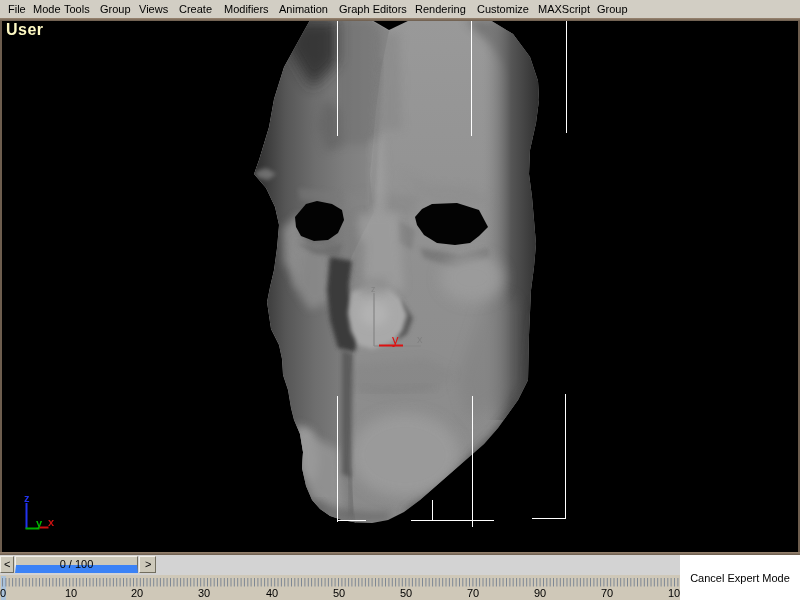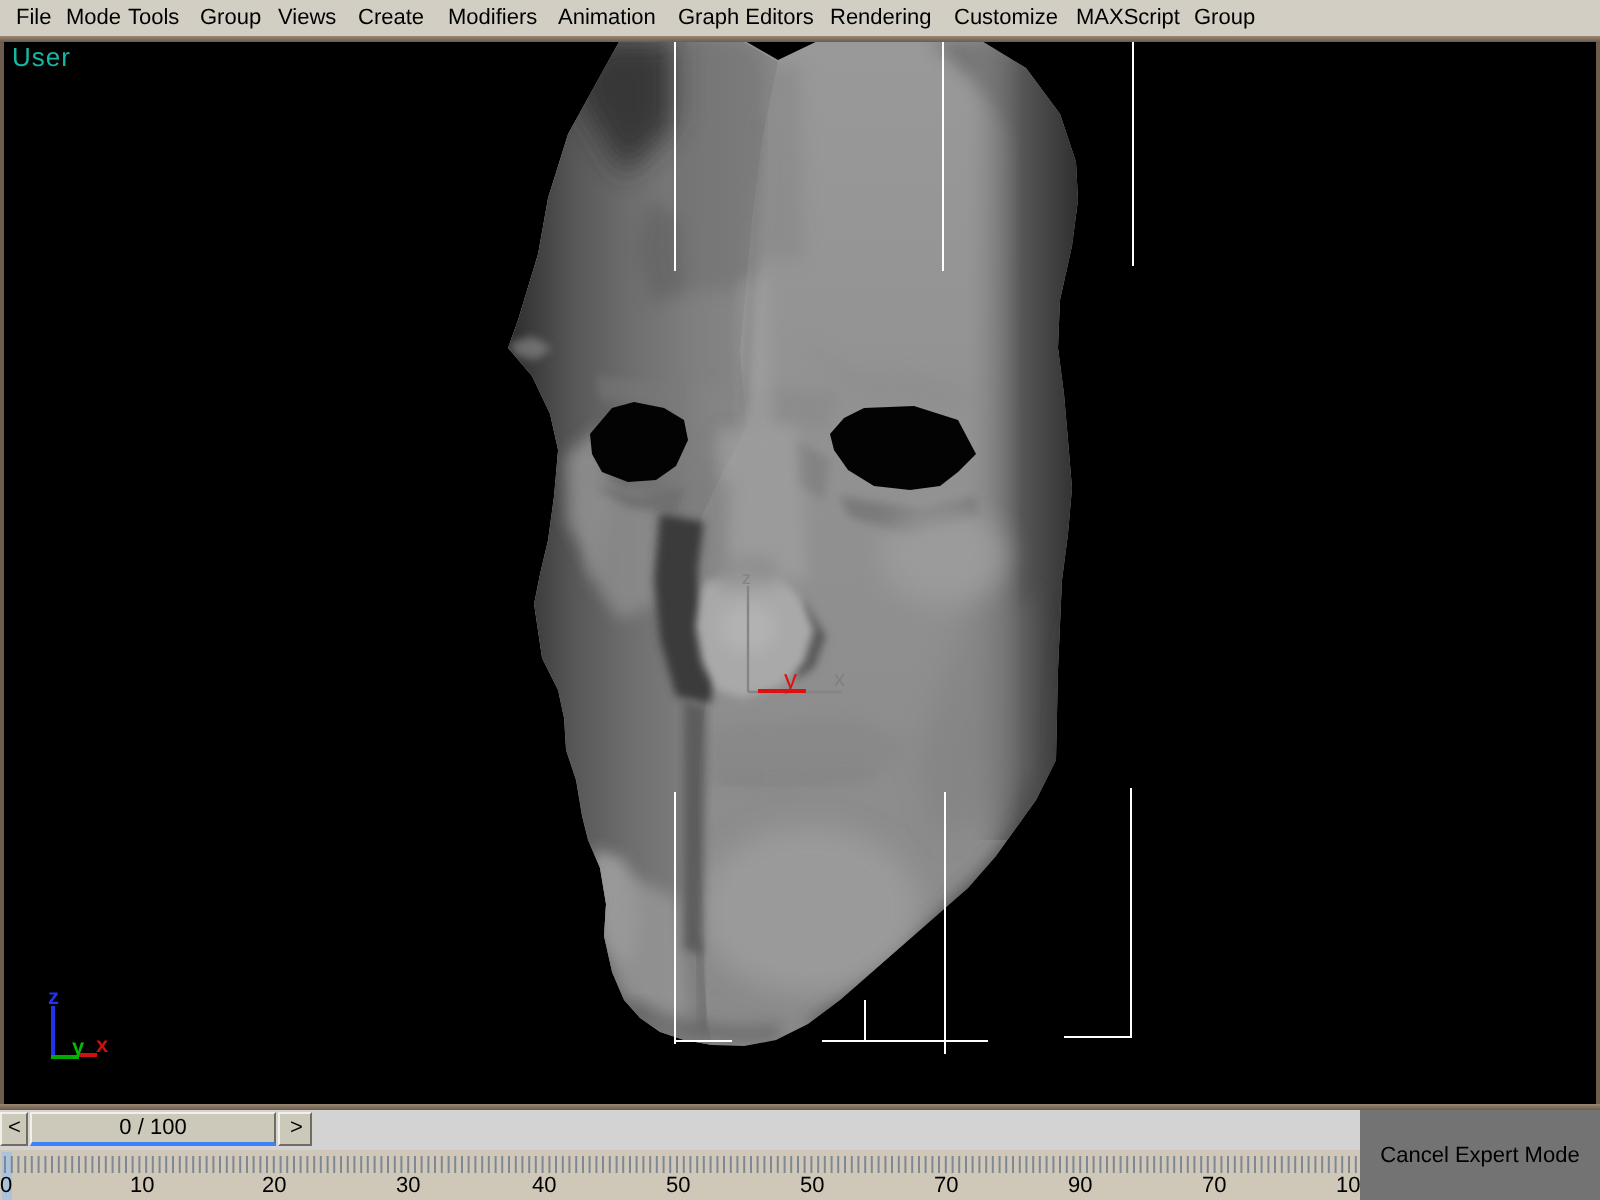--- a/index.html
+++ b/index.html
@@ -6,36 +6,36 @@
     font-family:"Liberation Sans",sans-serif;}
   #page{position:absolute;left:0;top:0;width:800px;height:600px;}
   
   #menubar{position:absolute;left:0;top:0;width:800px;height:18px;background:#d2cec4;z-index:30;padding-left:15px;}
   #menubar span{position:absolute;top:3px;font-size:11px;color:#000;white-space:pre;}
   #topline{position:absolute;left:0;top:18px;width:800px;height:2.5px;z-index:30;
     background:linear-gradient(#9a8672,#6b5c4d);}
   
   #vpleft{position:absolute;left:0;top:20px;width:2px;height:533px;background:#6d5d4e;z-index:25;}
   #vpright{position:absolute;left:798px;top:20px;width:2px;height:533px;background:#6d5d4e;z-index:25;}
-  #user{position:absolute;left:6px;top:21px;font-size:13px;font-weight:normal;color:#14b8a6;z-index:26;letter-spacing:0.5px;}
+  #user{position:absolute;left:6px;top:21px;font-size:16px;font-weight:bold;color:#fef9c3;z-index:26;letter-spacing:0.5px;}
   
   #botbrown{position:absolute;left:0;top:552px;width:800px;height:3px;background:linear-gradient(#9a8672,#6b5c4d);z-index:30;}
   #sliderrow{position:absolute;left:0;top:555px;width:680px;height:20px;background:#d3d3d3;z-index:30;}
   .btn{position:absolute;background:#cdc9ba;border-top:1px solid #f2efe6;border-left:1px solid #f2efe6;
     border-right:1px solid #716d5e;border-bottom:1px solid #716d5e;box-sizing:border-box;}
   #btnL{left:0px;top:1px;width:14px;height:17px;}
-  #btnSlider{left:15px;top:1px;width:123px;height:17px;border-bottom:2px solid #3b82f6;
+  #btnSlider{left:15px;top:1px;width:123px;height:17px;border-bottom:8px solid #3b82f6;
     font-size:11px;color:#000;text-align:center;line-height:14px;}
   #btnR{left:139px;top:1px;width:17px;height:17px;}
   .arr{font-size:11px;color:#000;position:absolute;top:1px;left:3px;}
   #ruler{position:absolute;left:0;top:575px;width:680px;height:25px;background:#cfc8b8;z-index:30;}
   #ruler .num{position:absolute;top:12px;font-size:11px;color:#000;}
   #frameind{position:absolute;left:1px;top:1px;width:5px;height:24px;background:#aac2da;}
   #framenum{position:absolute;left:0px;top:12px;font-size:11px;color:#000;}
-  #cancel{position:absolute;left:680px;top:555px;width:120px;height:45px;background:#737373;z-index:31;
+  #cancel{position:absolute;left:680px;top:555px;width:120px;height:45px;background:#ffffff;z-index:31;
     font-size:11px;color:#000;text-align:center;padding-top:17px;box-sizing:border-box;}
   svg{position:absolute;left:0;top:0;z-index:10;}
 </style>
 </head>
 <body>
 <div id="page">
   <div id="menubar">
     <span style="left:8px">File</span>
     <span style="left:33px">Mode</span>
     <span style="left:64px">Tools</span>

